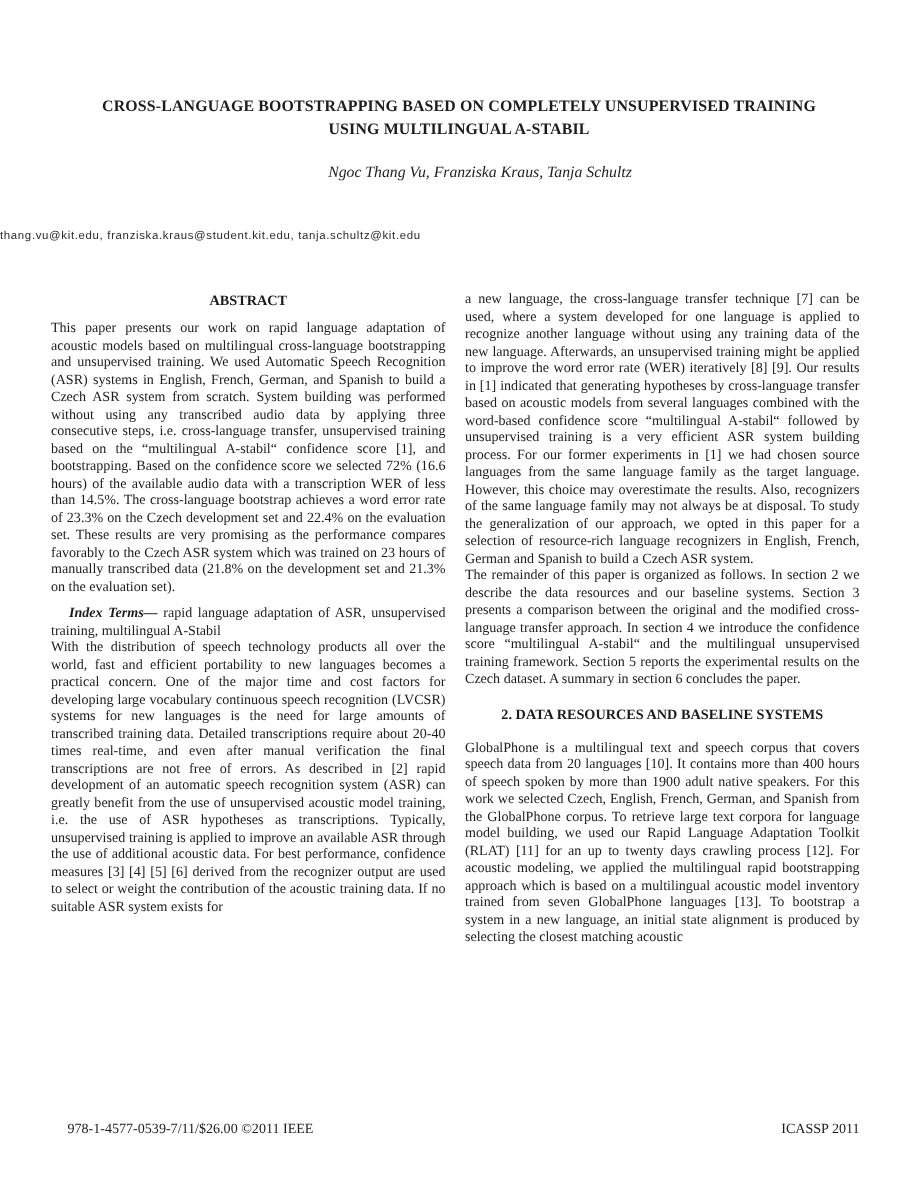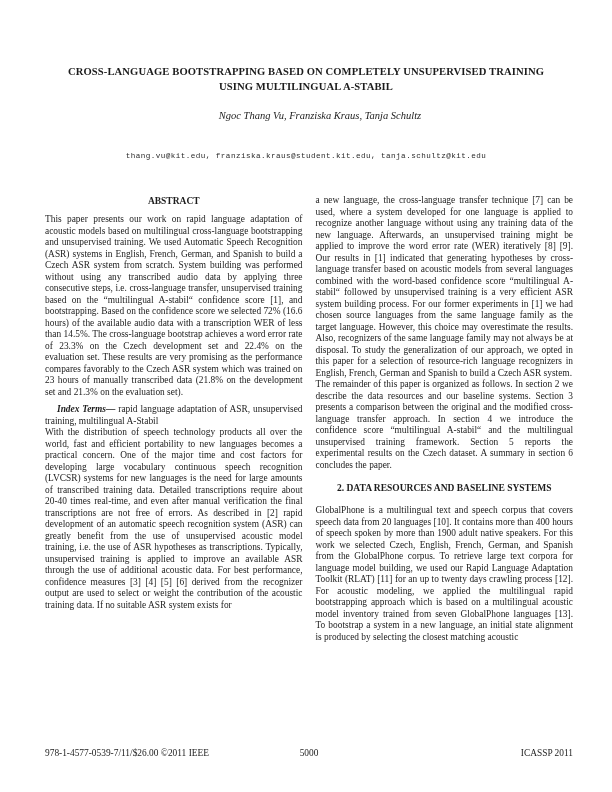--- a/index.html
+++ b/index.html
@@ -42,31 +42,31 @@
     left: 0;
     right: 0;
     text-align: center;
     font-size: 11px;
   }
   .paper-emails {
     position: absolute;
     top: 152px;
     left: 0;
     right: 0;
-    text-align: center;
-    font-family: Liberation Mono, monospace;
+    text-align: left;
+    font-family: Liberation Sans, sans-serif;
     font-size: 7.6px;
     letter-spacing: 0.45px;
     color: #2a2a2a;
   }
   
   .columns {
     position: absolute;
     top: 195px;
-    left: 45px;
+    left: 34px;
     right: 39px;
     display: flex;
     gap: 13px;
   }
   .col { flex: 1 1 0; min-width: 0; }
   .section-heading {
     text-align: center;
     font-weight: bold;
     font-size: 9.5px;
     line-height: 12px;
@@ -117,17 +117,16 @@
       <p class="body-text">a new language, the cross-language transfer technique [7] can be used, where a system developed for one language is applied to recognize another language without using any training data of the new language. Afterwards, an unsupervised training might be applied to improve the word error rate (WER) iteratively [8] [9]. Our results in [1] indicated that generating hypotheses by cross-language transfer based on acoustic models from several languages combined with the word-based confidence score “multilingual A-stabil“ followed by unsupervised training is a very efficient ASR system building process. For our former experiments in [1] we had chosen source languages from the same language family as the target language. However, this choice may overestimate the results. Also, recognizers of the same language family may not always be at disposal. To study the generalization of our approach, we opted in this paper for a selection of resource-rich language recognizers in English, French, German and Spanish to build a Czech ASR system.</p>
       <p class="body-text">The remainder of this paper is organized as follows. In section 2 we describe the data resources and our baseline systems. Section 3 presents a comparison between the original and the modified cross-language transfer approach. In section 4 we introduce the confidence score “multilingual A-stabil“ and the multilingual unsupervised training framework. Section 5 reports the experimental results on the Czech dataset. A summary in section 6 concludes the paper.</p>
       <div class="section-heading sec2-heading">2. DATA RESOURCES AND BASELINE SYSTEMS</div>
       <p class="body-text">GlobalPhone is a multilingual text and speech corpus that covers speech data from 20 languages [10]. It contains more than 400 hours of speech spoken by more than 1900 adult native speakers. For this work we selected Czech, English, French, German, and Spanish from the GlobalPhone corpus. To retrieve large text corpora for language model building, we used our Rapid Language Adaptation Toolkit (RLAT) [11] for an up to twenty days crawling process [12]. For acoustic modeling, we applied the multilingual rapid bootstrapping approach which is based on a multilingual acoustic model inventory trained from seven GlobalPhone languages [13]. To bootstrap a system in a new language, an initial state alignment is produced by selecting the closest matching acoustic</p>
     </div>
 
   </div>
 
   <div class="footer">
     <span class="footer-left">978-1-4577-0539-7/11/$26.00 ©2011 IEEE</span>
-    <span class="footer-center">5000</span>
     <span class="footer-right">ICASSP 2011</span>
   </div>
 
 </div>
 
 </body></html>

